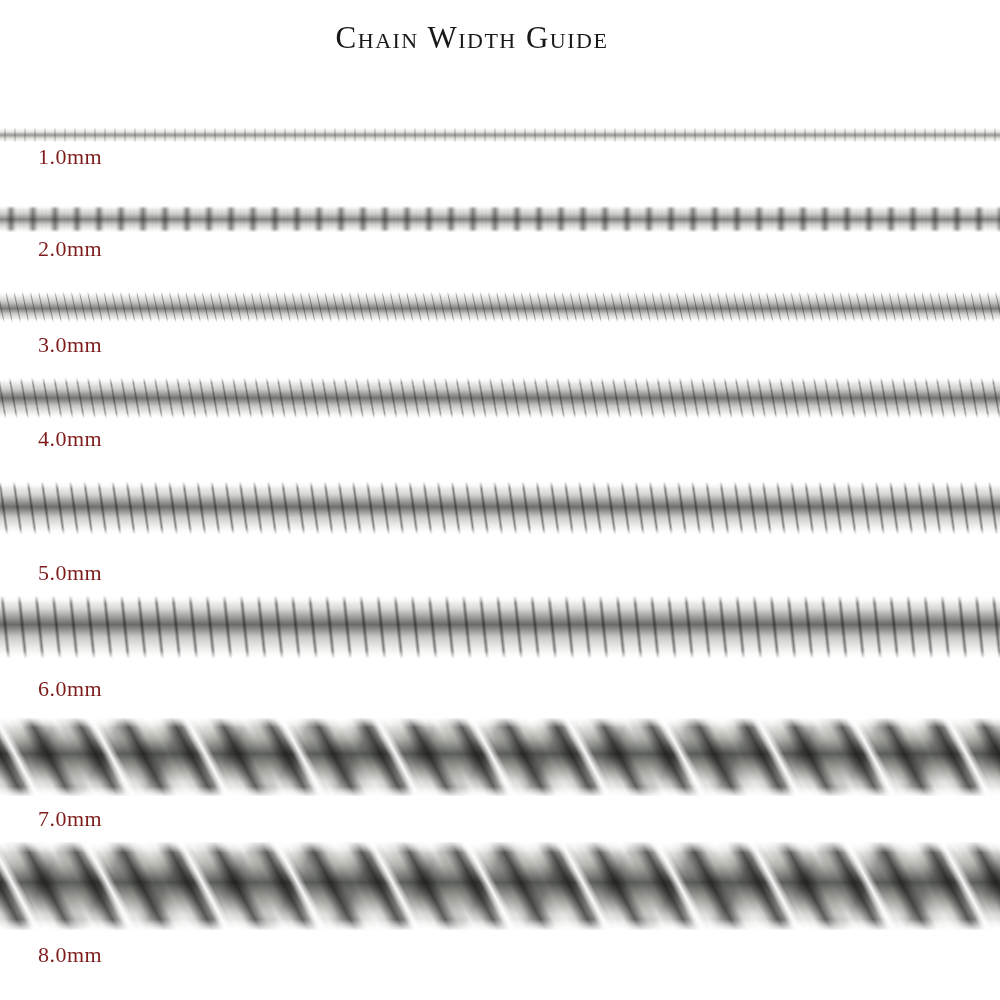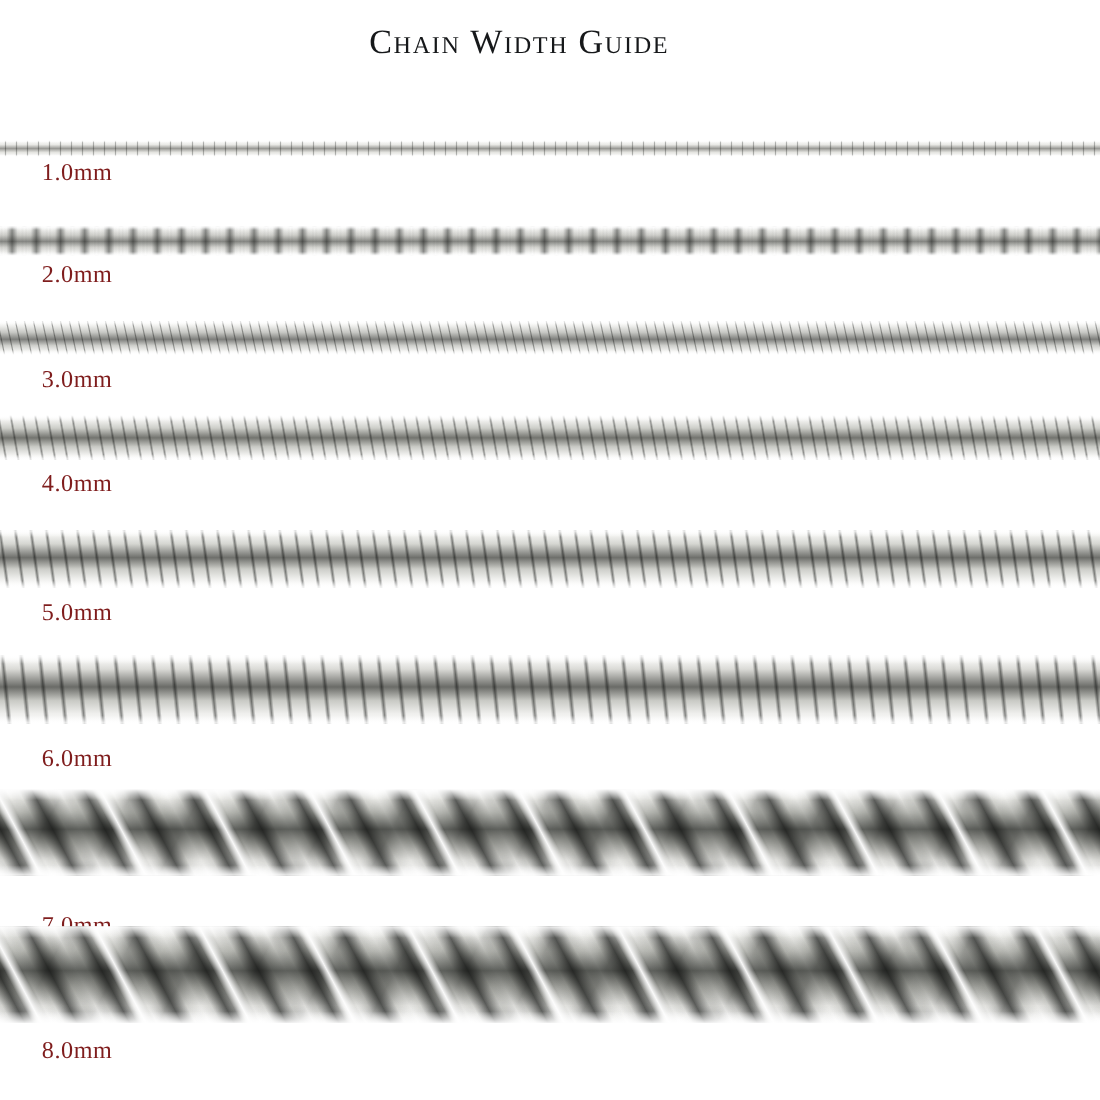--- a/index.html
+++ b/index.html
@@ -265,40 +265,40 @@
   </div>
   <div class="chain-label" style="top:426px;">4.0mm</div>
 </div>
 
 <div class="chain-row w5">
   <div class="chain-strip" style="top:482px;height:52px;">
     <div class="metal"></div>
     <div class="links"></div>
     <div class="edge-shade"></div>
   </div>
-  <div class="chain-label" style="top:544px;text-align:center;">5.0mm</div>
+  <div class="chain-label" style="top:560px;text-align:center;">5.0mm</div>
 </div>
 
 <div class="chain-row w6">
   <div class="chain-strip" style="top:596px;height:62px;">
     <div class="metal"></div>
     <div class="links"></div>
     <div class="edge-shade"></div>
   </div>
   <div class="chain-label" style="top:676px;">6.0mm</div>
 </div>
 
 <div class="chain-row rope">
   <div class="chain-strip" style="top:718px;height:78px;">
     <div class="metal"></div>
     <div class="links"></div>
     <div class="sheen"></div>
     <div class="edge-shade"></div>
   </div>
-  <div class="chain-label" style="top:828px;">7.0mm</div>
+  <div class="chain-label" style="top:806px;">7.0mm</div>
 </div>
 
 <div class="chain-row rope">
   <div class="chain-strip" style="top:842px;height:88px;">
     <div class="metal"></div>
     <div class="links"></div>
     <div class="sheen"></div>
     <div class="edge-shade"></div>
   </div>
   <div class="chain-label" style="top:942px;">8.0mm</div>

